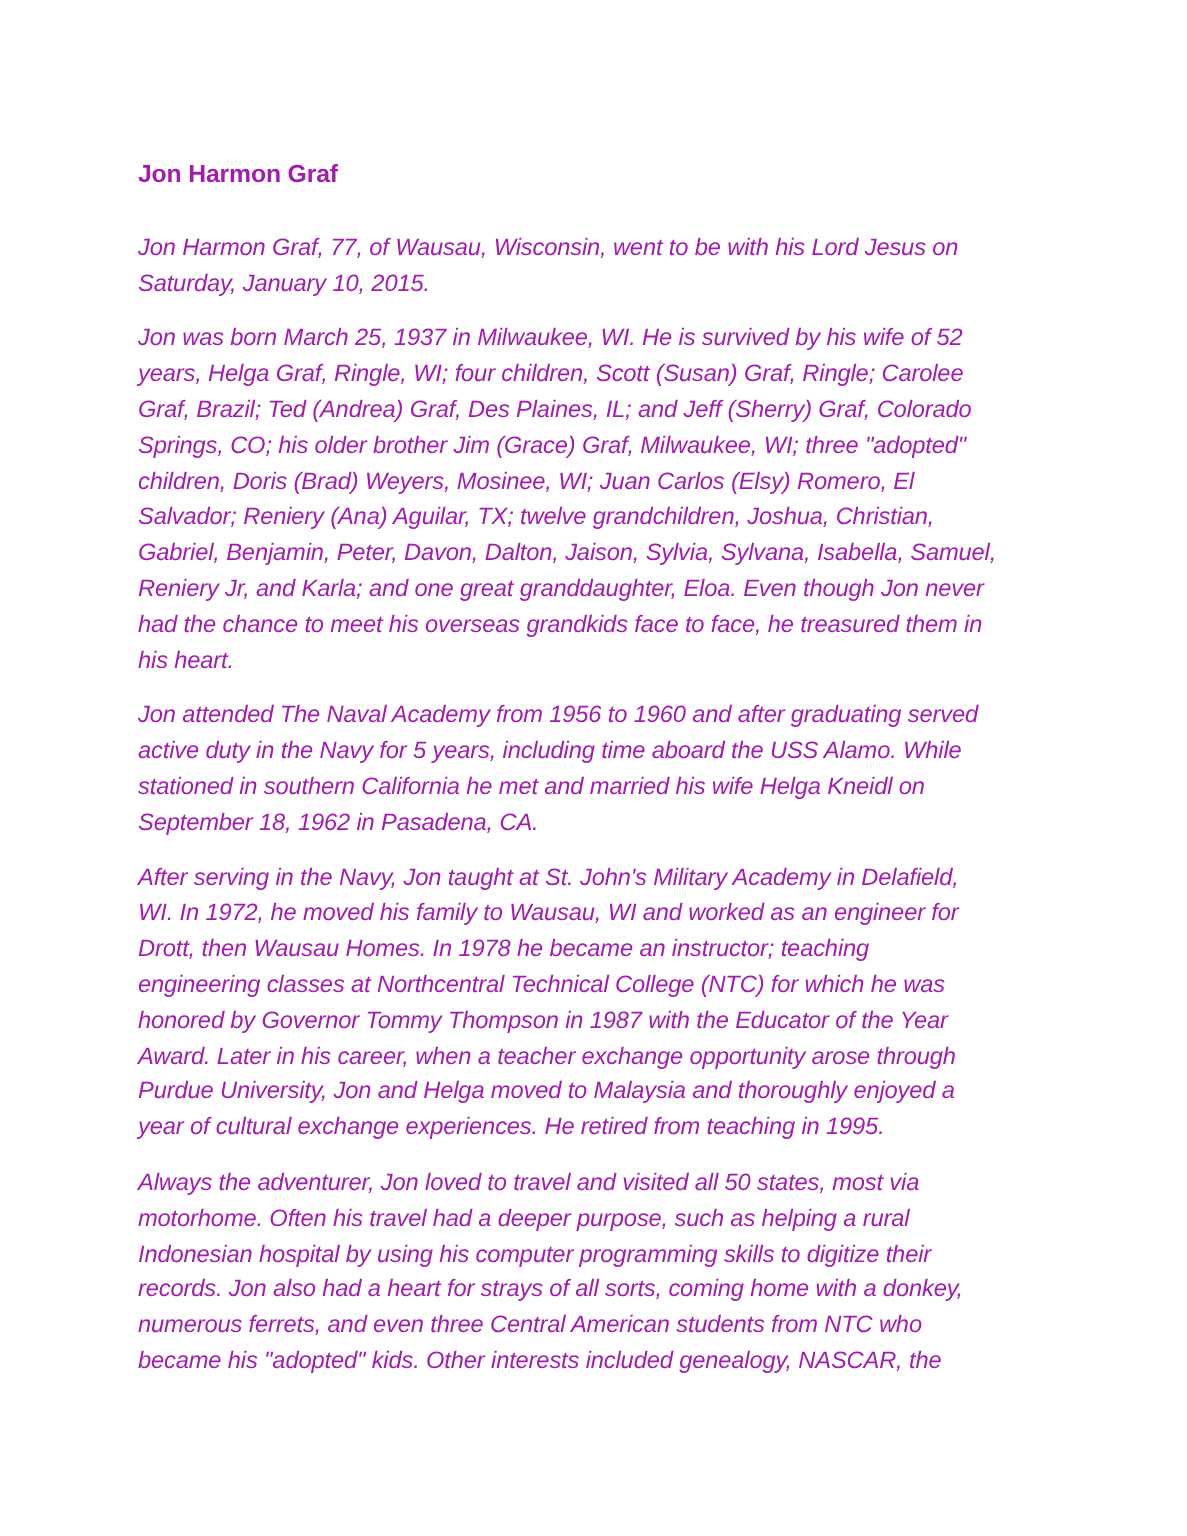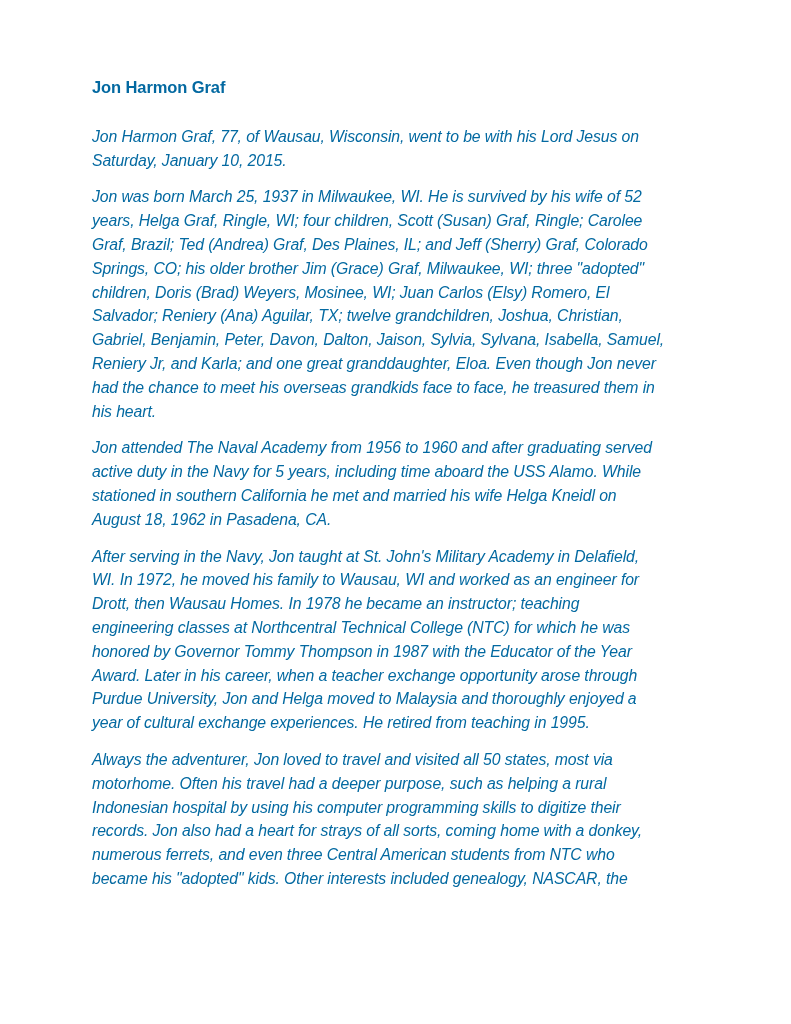--- a/index.html
+++ b/index.html
@@ -9,24 +9,24 @@
   }
   body {
     width: 791px;
     height: 1024px;
     position: relative;
     overflow: hidden;
     font-family: "Liberation Sans", sans-serif;
   }
   .page {
     position: absolute;
-    top: 76px;
+    top: 105px;
     left: 92px;
     width: 668px;
-    color: #0369a1;
+    color: #a21caf;
   }
   .doc-heading {
     font-size: 16.5px;
     font-weight: bold;
     line-height: 23.8px;
     margin: 0 0 25px 0;
     letter-spacing: -0.1px;
   }
   .doc-paragraph {
     font-size: 15.8px;
@@ -54,21 +54,21 @@
 children, Doris (Brad) Weyers, Mosinee, WI; Juan Carlos (Elsy) Romero, El
 Salvador; Reniery (Ana) Aguilar, TX; twelve grandchildren, Joshua, Christian,
 Gabriel, Benjamin, Peter, Davon, Dalton, Jaison, Sylvia, Sylvana, Isabella, Samuel,
 Reniery Jr, and Karla; and one great granddaughter, Eloa. Even though Jon never
 had the chance to meet his overseas grandkids face to face, he treasured them in
 his heart.</p>
 
   <p class="doc-paragraph">Jon attended The Naval Academy from 1956 to 1960 and after graduating served
 active duty in the Navy for 5 years, including time aboard the USS Alamo. While
 stationed in southern California he met and married his wife Helga Kneidl on
-August 18, 1962 in Pasadena, CA.</p>
+September 18, 1962 in Pasadena, CA.</p>
 
   <p class="doc-paragraph">After serving in the Navy, Jon taught at St. John's Military Academy in Delafield,
 WI. In 1972, he moved his family to Wausau, WI and worked as an engineer for
 Drott, then Wausau Homes. In 1978 he became an instructor; teaching
 engineering classes at Northcentral Technical College (NTC) for which he was
 honored by Governor Tommy Thompson in 1987 with the Educator of the Year
 Award. Later in his career, when a teacher exchange opportunity arose through
 Purdue University, Jon and Helga moved to Malaysia and thoroughly enjoyed a
 year of cultural exchange experiences. He retired from teaching in 1995.</p>
 

